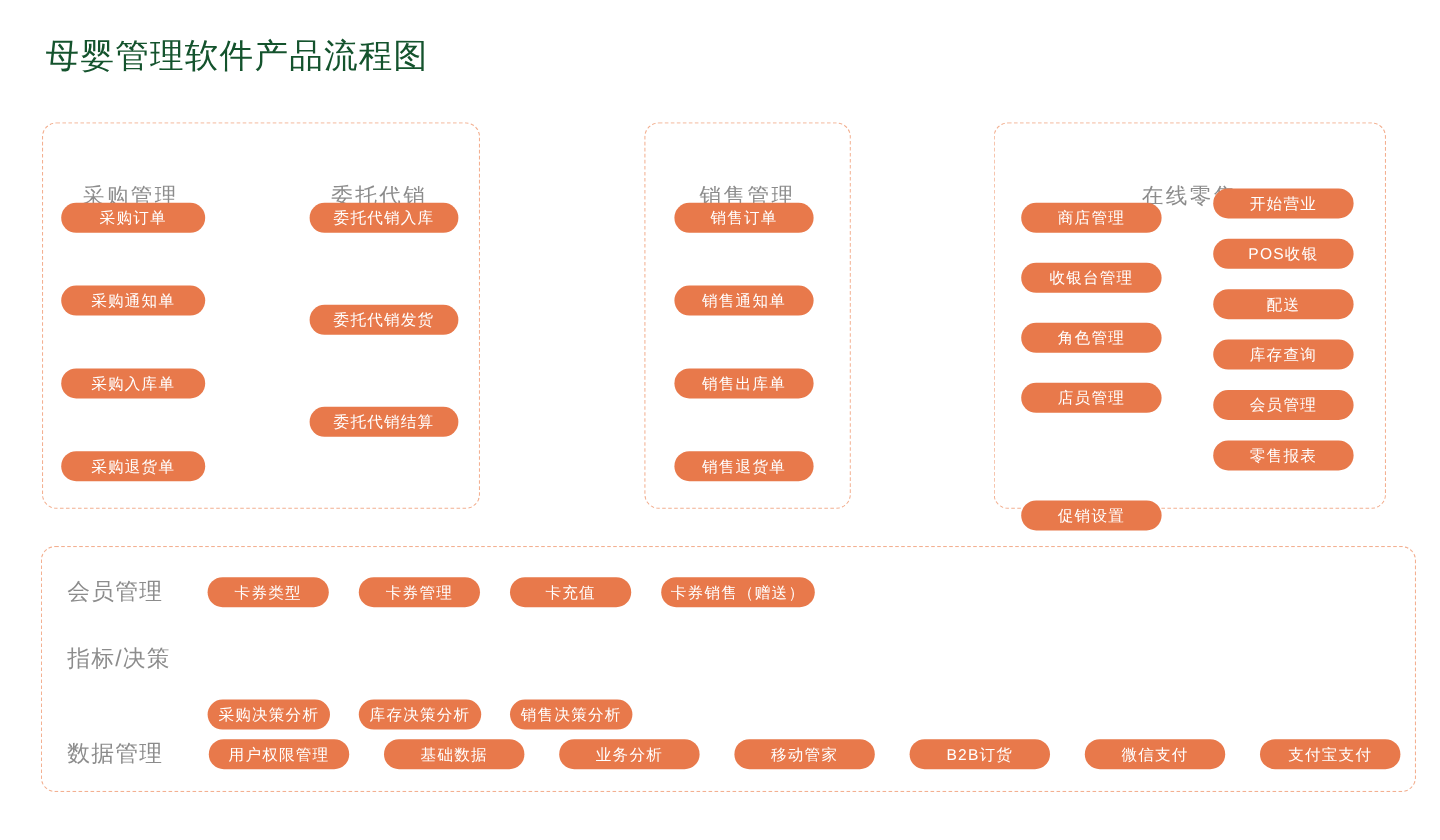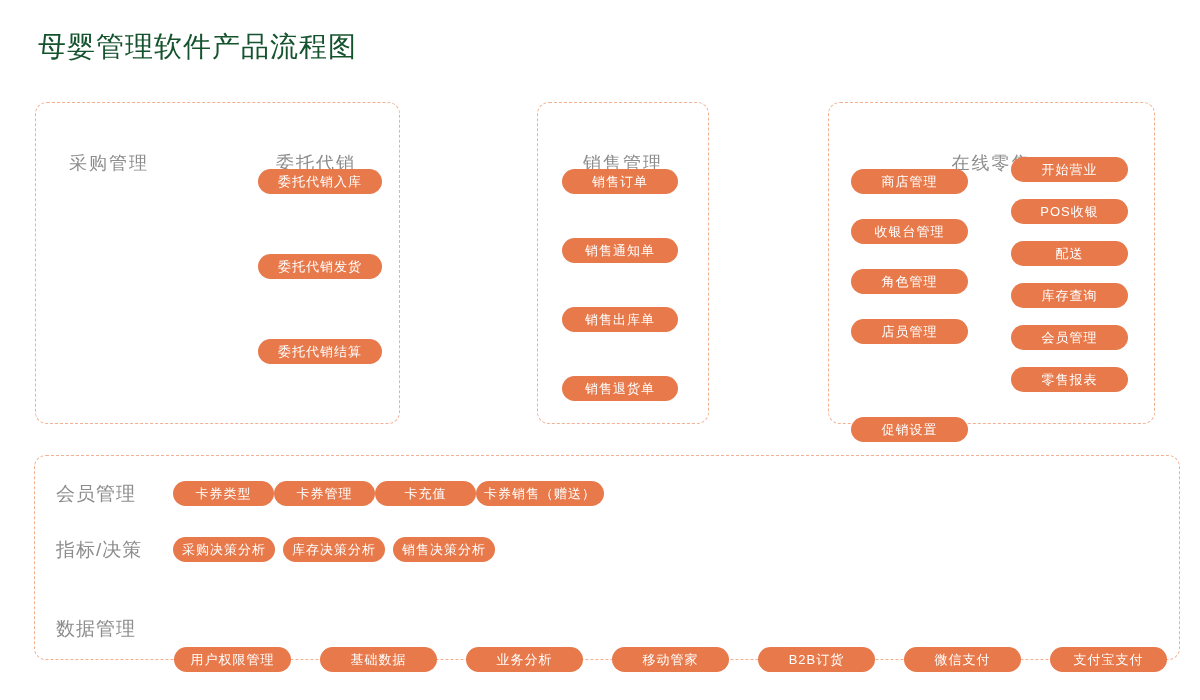--- a/index.html
+++ b/index.html
@@ -52,35 +52,41 @@
   
   .bottom-row{position:absolute;left:0;width:100%;height:25px;}
   #row-member{top:25px;}
   #row-decision{top:81px;}
   #row-data{top:160px;}
   .row-label{
     position:absolute;left:21px;top:0;font-size:19px;color:#8c8c8c;
     letter-spacing:1px;line-height:25px;white-space:nowrap;
   }
   .row-pills{position:absolute;top:0;display:flex;}
-  #row-member .row-pills{left:138px;}
+  #row-member .row-pills{left:138px;gap:25px;}
   #row-member .pill{min-width:101px;}
-  #row-decision .row-pills{left:138px;gap:8px;}
+  #row-decision .row-pills{left:138px;gap:24px;margin-top:46px;}
   #row-decision .pill{min-width:102px;}
-  #row-data .row-pills{left:139px;gap:29px;margin-top:31px;}
+  #row-data .row-pills{left:139px;gap:29px;}
   #row-data .pill{min-width:117px;}
 </style>
 </head>
 <body>
 
 <div class="page-title">母婴管理软件产品流程图</div>
 
 <div class="dashed-box" id="box-purchase">
   <div class="box-header" id="hdr-purchase">采购管理</div>
   <div class="box-header" id="hdr-consign">委托代销</div>
+  <div class="pill-col" id="col-purchase">
+      <div class="pill">采购订单</div>
+      <div class="pill">采购通知单</div>
+      <div class="pill">采购入库单</div>
+      <div class="pill">采购退货单</div>
+    </div>
   <div class="pill-col" id="col-consign">
       <div class="pill">委托代销入库</div>
       <div class="pill">委托代销发货</div>
       <div class="pill">委托代销结算</div>
     </div>
 </div>
 
 <div class="dashed-box" id="box-sales">
   <div class="box-header hdr-center">销售管理</div>
   <div class="pill-col" id="col-sales">

